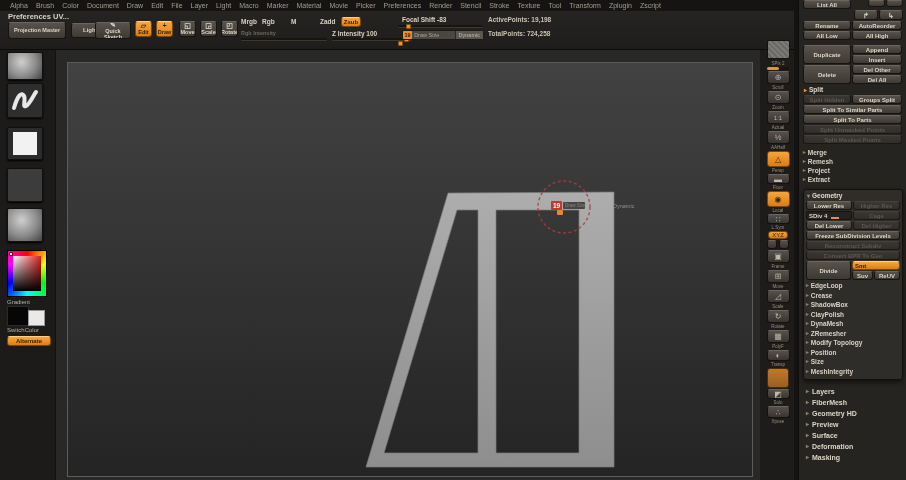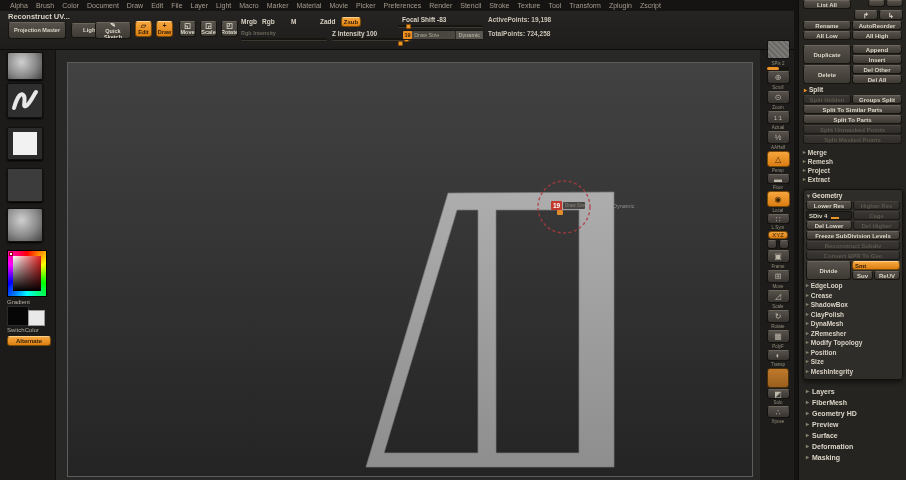--- a/index.html
+++ b/index.html
@@ -106,21 +106,21 @@
       <div class="mitem">Stencil</div>
       <div class="mitem">Stroke</div>
       <div class="mitem">Texture</div>
       <div class="mitem">Tool</div>
       <div class="mitem">Transform</div>
       <div class="mitem">Zplugin</div>
       <div class="mitem">Zscript</div>
     </div>
 
   <div id="toolbar"></div>
-  <div id="status-text">Reconstruct UV...</div>
+  <div id="status-text">Preferences UV...</div>
 
   <div class="btn tbtn" style="left:8px;top:22px;width:58px;height:17px;">
       <span>Projection Master</span>
     </div>
   <div class="btn tbtn" style="left:71px;top:23px;width:50px;height:15px;font-size:6px;">
       <span>LightBox</span>
     </div>
   <div class="btn tbtn" style="left:95px;top:22px;width:36px;height:17px;">
       <span class="g">✎</span>
       <span>Quick Sketch</span>

